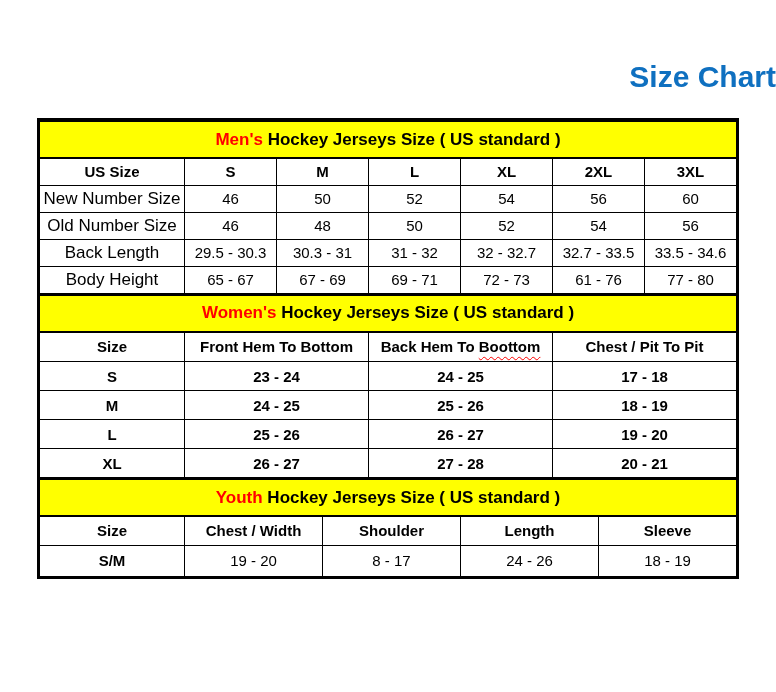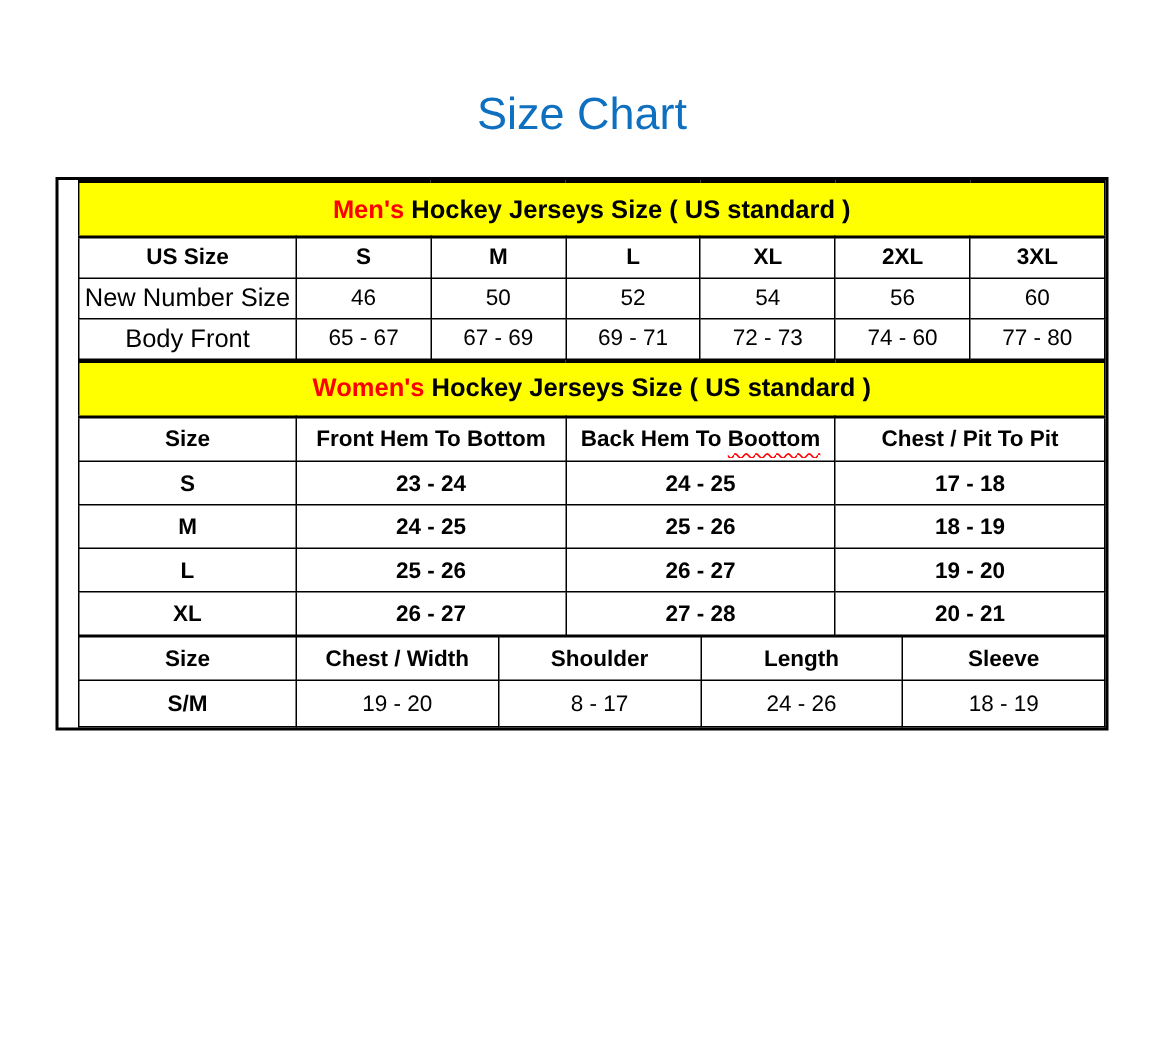--- a/index.html
+++ b/index.html
@@ -5,32 +5,31 @@
   * { box-sizing: border-box; margin: 0; padding: 0; }
   html, body { background: #ffffff; }
   body {
     width: 776px; height: 692px;
     font-family: "Liberation Sans", sans-serif;
     color: #000;
     padding-top: 60px;
     overflow: hidden;
   }
   h1.page-title {
-    text-align: center;
+    text-align: right;
     font-size: 30px;
-    font-weight: normal;
+    font-weight: bold;
     color: #0f70c0;
     letter-spacing: 0px;
     margin: 0 0 24px 0;
   }
   .stack {
     width: 702px;
     margin-left: 37px;
     border: 2px solid #000;
-    padding-left: 13px;
   }
   table.tbl {
     width: 100%;
     border-collapse: collapse;
     table-layout: fixed;
   }
   table.tbl col.c-label { width: 145px; }
   .tbl td, .tbl th {
     border: 1px solid #000;
     text-align: center;
@@ -97,26 +96,44 @@
     <tr class="row">
       <th class="lbl">New Number Size</th>
       <td>46</td>
       <td>50</td>
       <td>52</td>
       <td>54</td>
       <td>56</td>
       <td>60</td>
     </tr>
     <tr class="row">
-      <th class="lbl">Body Front</th>
+      <th class="lbl">Old Number Size</th>
+      <td>46</td>
+      <td>48</td>
+      <td>50</td>
+      <td>52</td>
+      <td>54</td>
+      <td>56</td>
+    </tr>
+    <tr class="row">
+      <th class="lbl">Back Length</th>
+      <td>29.5 - 30.3</td>
+      <td>30.3 - 31</td>
+      <td>31 - 32</td>
+      <td>32 - 32.7</td>
+      <td>32.7 - 33.5</td>
+      <td>33.5 - 34.6</td>
+    </tr>
+    <tr class="row">
+      <th class="lbl">Body Height</th>
       <td>65 - 67</td>
       <td>67 - 69</td>
       <td>69 - 71</td>
       <td>72 - 73</td>
-      <td>74 - 60</td>
+      <td>61 - 76</td>
       <td>77 - 80</td>
     </tr>
   </tbody>
     </table>
 
   <table class="tbl womens">
     <colgroup>
         <col class="c-label">
         <col>
         <col>
@@ -161,20 +178,23 @@
 
   <table class="tbl youth">
     <colgroup>
         <col class="c-label">
         <col>
         <col>
         <col>
         <col>
       </colgroup>
     <tbody>
+        <tr class="band">
+      <td colspan="5"><span class="red-word">Youth</span><span> Hockey Jerseys Size ( US standard )</span></td>
+    </tr>
     <tr class="head">
       <th>Size</th>
       <th>Chest / Width</th>
       <th>Shoulder</th>
       <th>Length</th>
       <th>Sleeve</th>
     </tr>
     <tr class="row">
       <th class="lbl">S/M</th>
       <td>19 - 20</td>

